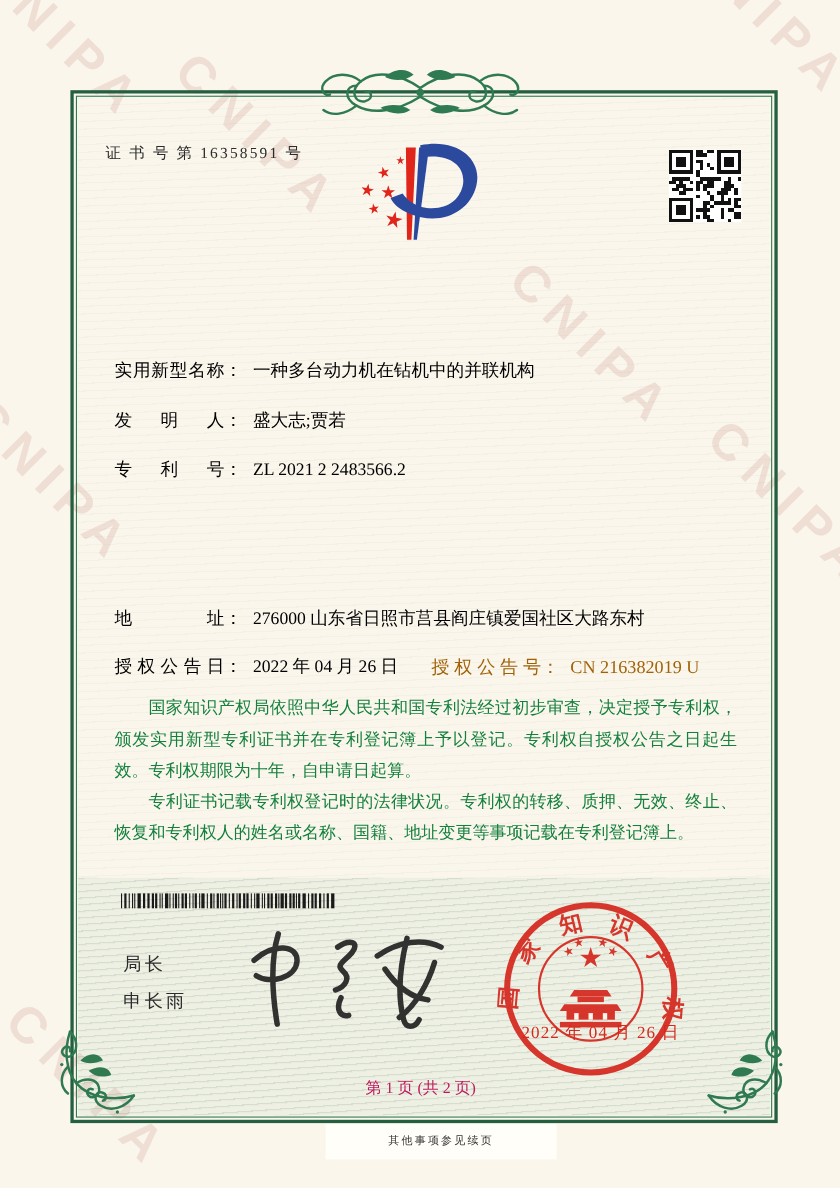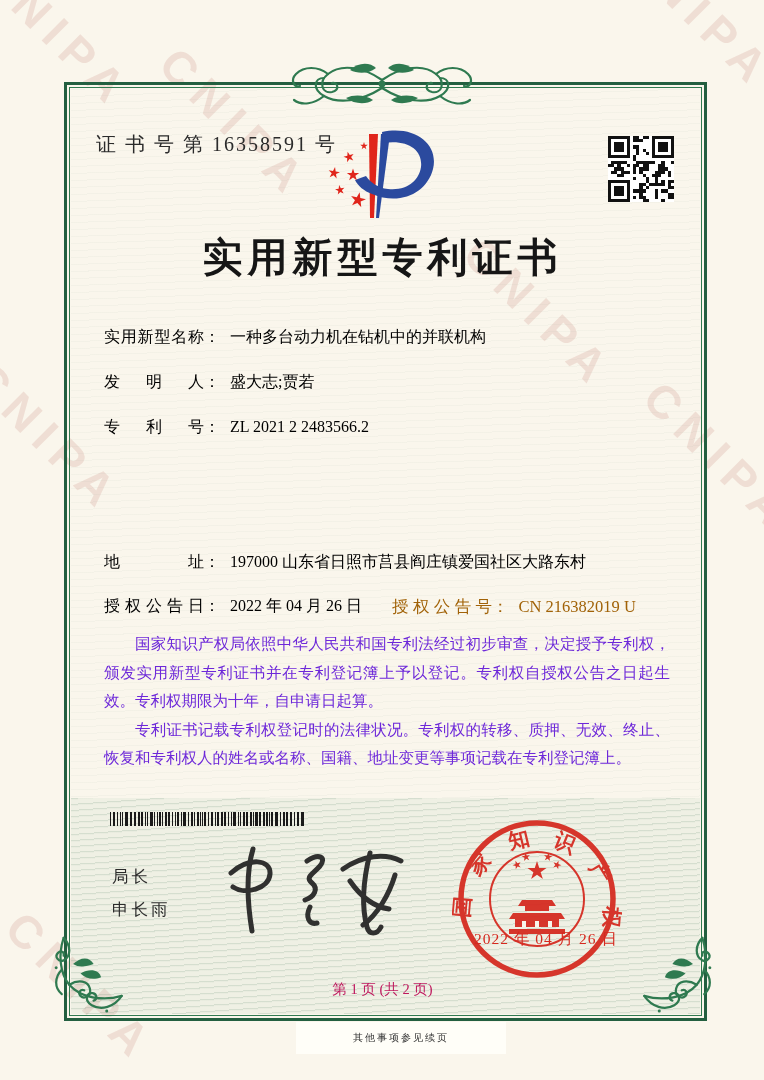--- a/index.html
+++ b/index.html
@@ -11,33 +11,33 @@
       transform:rotate(45deg);white-space:nowrap;pointer-events:none;}
   
   .frame{position:absolute;left:64px;top:82px;width:637px;height:933px;border:3px solid #235f40;}
   .frame-inner{position:absolute;left:2px;top:2px;right:2px;bottom:2px;border:1px solid #2f7a50;}
   .waves{position:absolute;left:4px;right:4px;bottom:4px;height:216px;
          background-color:rgba(150,185,160,0.10);
          background-image:repeating-linear-gradient(176deg,rgba(96,140,112,0.18) 0 1px,rgba(96,140,112,0.04) 1px 2px,transparent 2px 6px);}
   .waves-soft{position:absolute;left:4px;right:4px;top:4px;bottom:220px;
          background-image:repeating-linear-gradient(178deg,rgba(120,150,130,0.05) 0 1px,transparent 1px 7px);}
   
-  .cert-no{position:absolute;left:96px;top:131px;font-size:20px;letter-spacing:2px;}
+  .cert-no{position:absolute;left:96px;top:131px;font-size:14px;letter-spacing:2px;}
   .logo{position:absolute;left:320px;top:130px;width:122px;height:92px;}
   .qr{position:absolute;left:608px;top:136px;width:66px;height:66px;background:#fff;}
   .title{position:absolute;left:64px;width:637px;top:230px;text-align:center;
          font-size:40px;font-weight:bold;letter-spacing:5px;color:#161616;}
   
   .row{position:absolute;left:104px;font-size:16px;white-space:nowrap;color:#000000;}
   .flabel{display:inline-block;width:100px;text-align:justify;text-align-last:justify;}
   .fvalue{padding-left:10px;}
   .row2{position:absolute;left:392px;font-size:16.5px;white-space:nowrap;color:#a16207;}
   
   .body-text{position:absolute;left:104px;top:630px;width:566px;font-size:15.5px;
-             line-height:28.5px;text-align:justify;color:#6d28d9;}
+             line-height:28.5px;text-align:justify;color:#15803d;}
   .body-text p{margin:0;text-indent:2em;}
   
   .barcode{position:absolute;left:110px;top:812px;width:196px;height:14px;}
   
   .sig-title{position:absolute;left:112px;top:866px;font-size:16.5px;letter-spacing:3px;}
   .sig-name{position:absolute;left:112px;top:899px;font-size:16.5px;letter-spacing:3px;}
   .sig-hand{position:absolute;left:215px;top:843px;width:200px;height:102px;}
   
   .seal{position:absolute;left:452px;top:814px;width:170px;height:170px;opacity:0.93;}
   .seal-date{position:absolute;left:468px;top:929px;width:156px;text-align:center;
@@ -237,33 +237,32 @@
       <rect x="1" y="1" width="5" height="5" fill="#fff"></rect>
       <rect x="2" y="2" width="3" height="3" fill="#111"></rect>
       <rect x="14" y="0" width="7" height="7" fill="#111"></rect>
       <rect x="15" y="1" width="5" height="5" fill="#fff"></rect>
       <rect x="16" y="2" width="3" height="3" fill="#111"></rect>
       <rect x="0" y="14" width="7" height="7" fill="#111"></rect>
       <rect x="1" y="15" width="5" height="5" fill="#fff"></rect>
       <rect x="2" y="16" width="3" height="3" fill="#111"></rect>
     </svg>
 
-  <div class="title">实用新型专利证书</div>
 
   <div class="row" style="top:327px">
     <span class="flabel">实用新型名称</span><span>：</span><span class="fvalue">一种多台动力机在钻机中的并联机构</span>
   </div>
   <div class="row" style="top:372px">
     <span class="flabel">发明人</span><span>：</span><span class="fvalue">盛大志;贾若</span>
   </div>
   <div class="row" style="top:417px">
     <span class="flabel">专利号</span><span>：</span><span class="fvalue">ZL 2021 2 2483566.2</span>
   </div>
   <div class="row" style="top:552px">
-    <span class="flabel">地址</span><span>：</span><span class="fvalue">197000 山东省日照市莒县阎庄镇爱国社区大路东村</span>
+    <span class="flabel">地址</span><span>：</span><span class="fvalue">276000 山东省日照市莒县阎庄镇爱国社区大路东村</span>
   </div>
   <div class="row" style="top:596px">
     <span class="flabel">授权公告日</span><span>：</span><span class="fvalue">2022 年 04 月 26 日</span>
   </div>
   <div class="row2" style="top:596px">
     <span class="flabel">授权公告号</span><span>：</span><span class="fvalue">CN 216382019 U</span>
   </div>
 
   <div class="body-text">
     <p>国家知识产权局依照中华人民共和国专利法经过初步审查，决定授予专利权，颁发实用新型专利证书并在专利登记簿上予以登记。专利权自授权公告之日起生效。专利权期限为十年，自申请日起算。</p>

